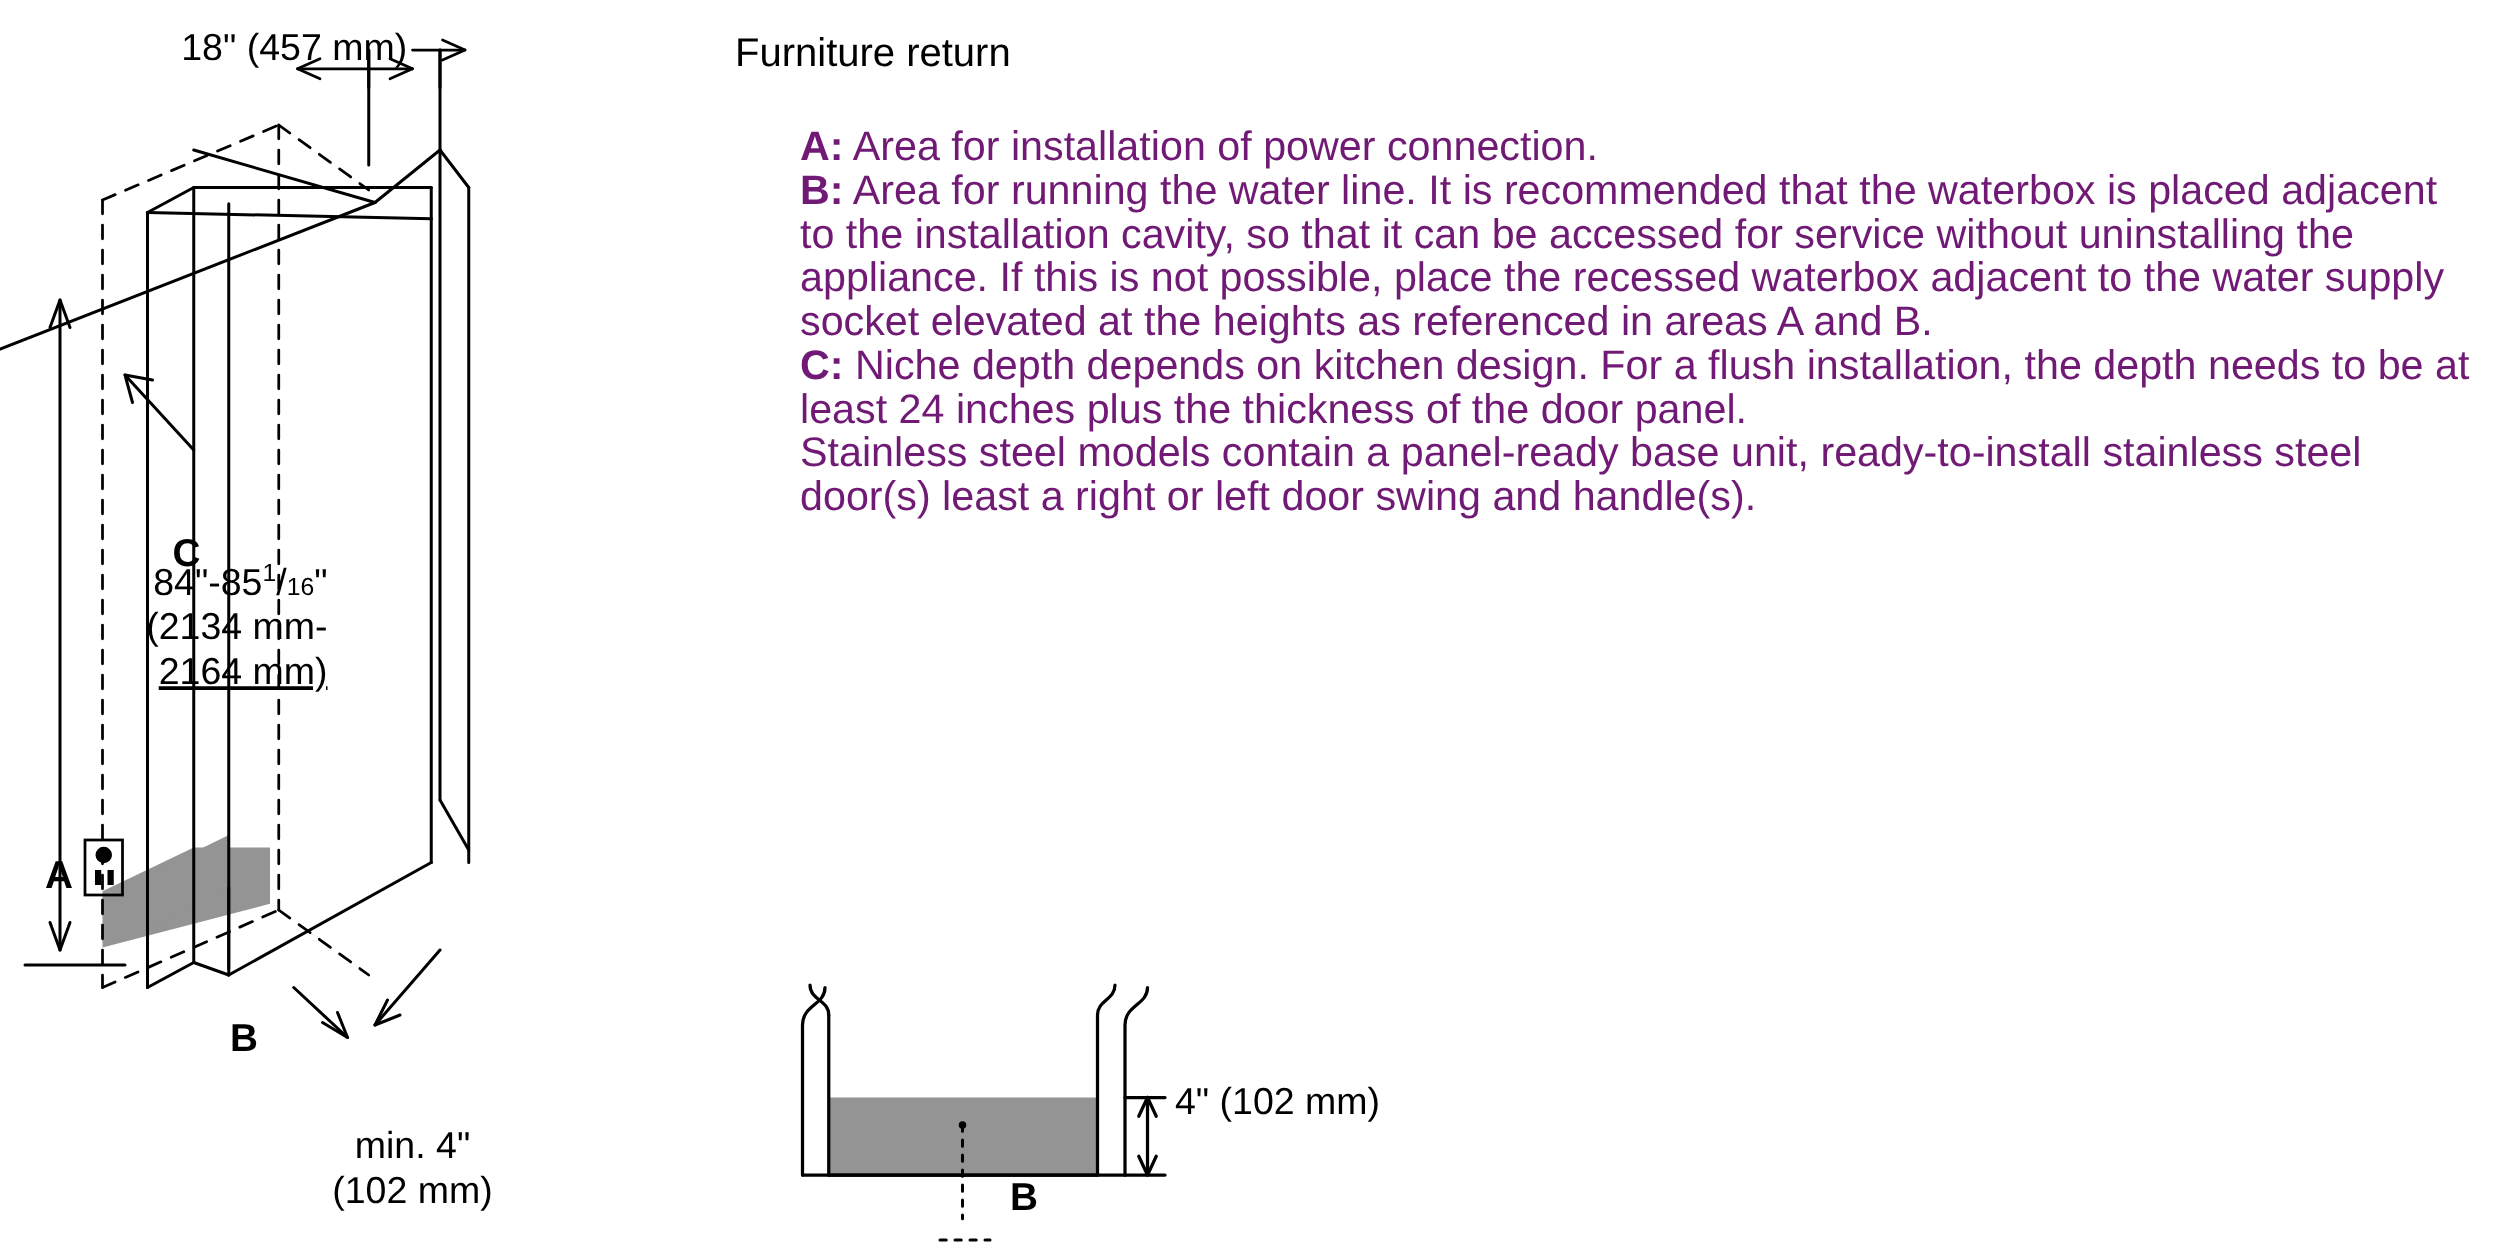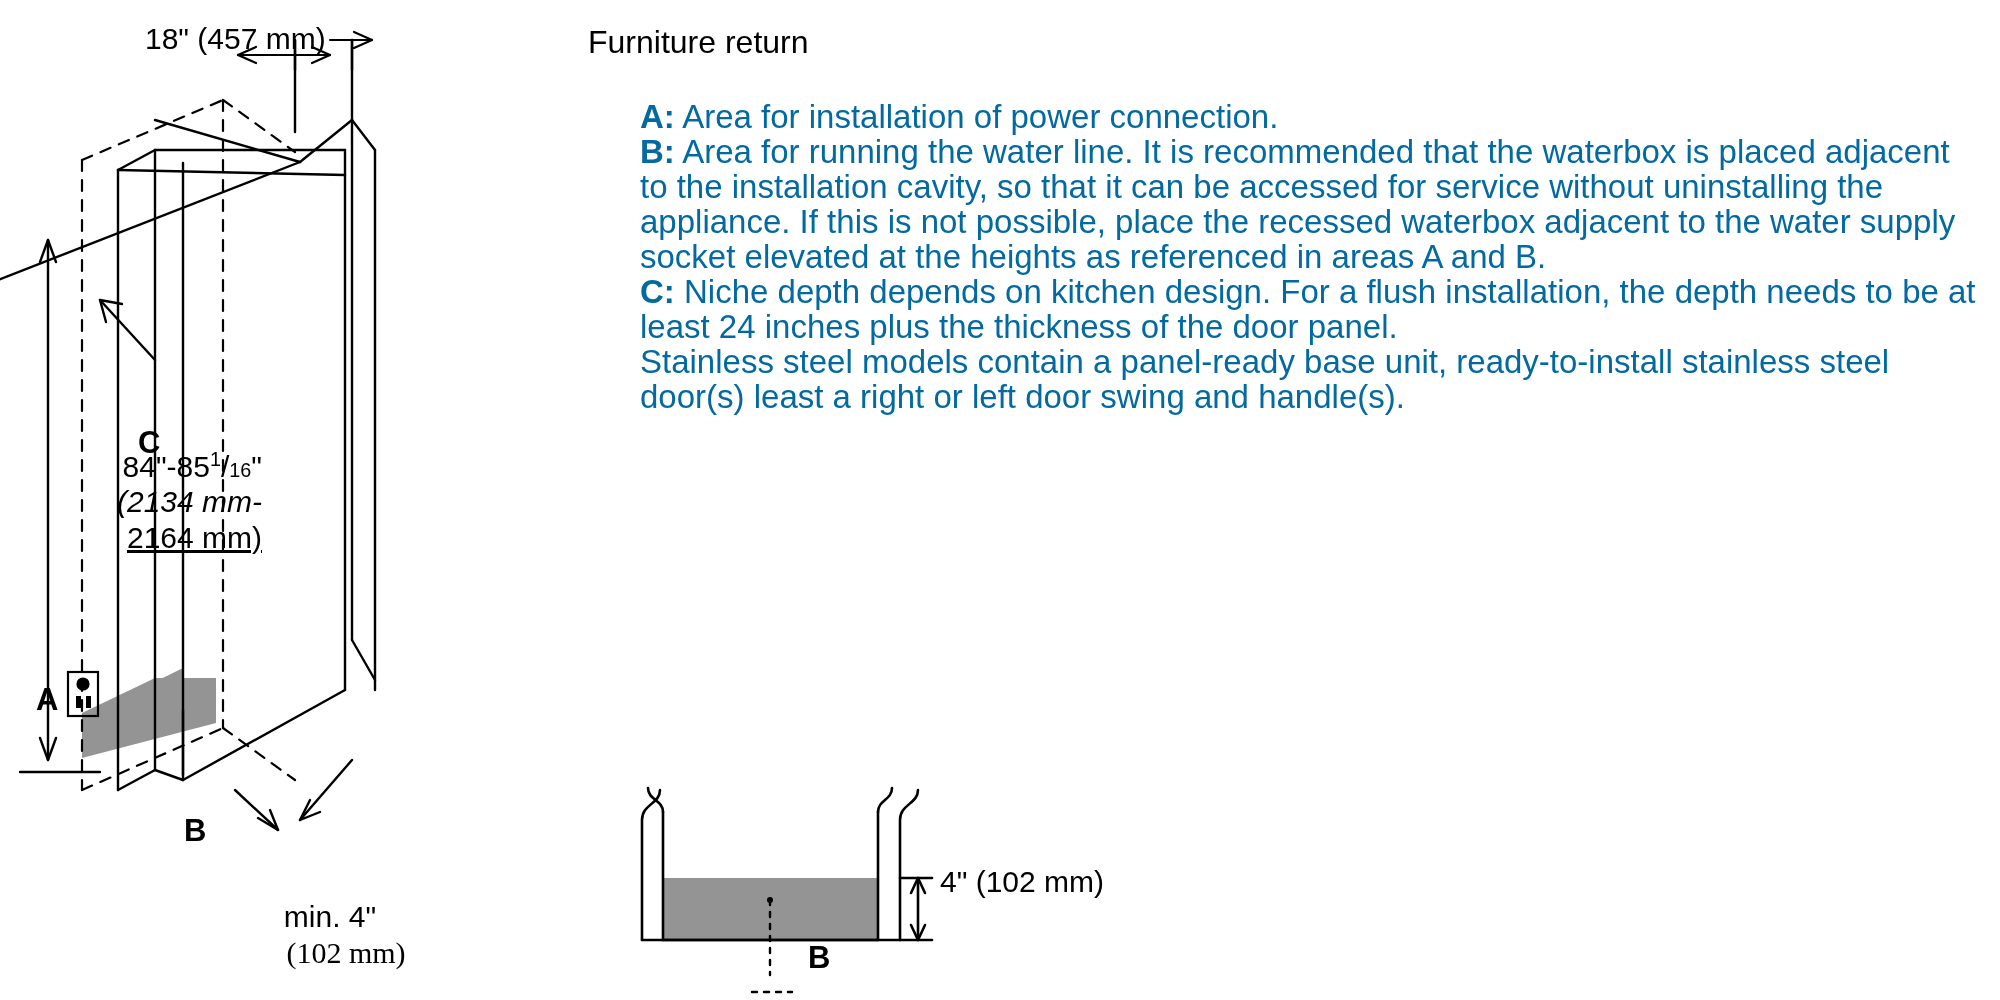--- a/index.html
+++ b/index.html
@@ -59,21 +59,21 @@
   #text-panel {
     position: absolute;
     left: 640px;
     top: 100px;
     width: 1340px;
   }
   #text-panel p {
     margin: 0;
     font-size: 33px;
     line-height: 1.06;
-    color: #0369a1;
+    color: #701a75;
   }
   #text-panel p b { font-weight: bold; }
   #para-stainless {
     margin-top: 32px;
   }
 
   
   #lower-diagram {
     position: absolute;
     left: 630px;
@@ -176,29 +176,29 @@
         <rect x="68" y="672" width="30" height="44"></rect>
         <circle cx="83" cy="684" r="5.5" fill="#000"></circle>
         <rect x="76" y="696" width="5" height="12" fill="#000" stroke="none"></rect>
         <rect x="86" y="696" width="5" height="12" fill="#000" stroke="none"></rect>
       </g>
     </svg>
 
     <div class="dim-label" style="left:145px; top:22px;">18" (457 mm)</div>
 
     <div class="dim-label right" style="left:0px; top:448px; width:262px;"><span class="frac"><span>84"-85</span><sup>1</sup>/<sub>16</sub><span>"</span></span></div>
-    <div class="dim-label right" style="left:0px; top:485px; width:262px;font-style:italic;">(2134 mm-</div>
+    <div class="dim-label right" style="left:0px; top:485px; width:262px;">(2134 mm-</div>
     <div class="dim-label right" style="left:0px; top:521px; width:262px;text-decoration:underline;">2164 mm)</div>
 
     <div class="bold-letter" style="left:36px; top:682px;">A</div>
     <div class="bold-letter" style="left:184px; top:813px;">B</div>
     <div class="bold-letter" style="left:138px; top:425px;">C</div>
 
     <div class="dim-label center" style="left:220px; top:900px; width:220px;">min. 4"</div>
-    <div class="dim-label center" style="left:236px; top:936px; width:220px;font-family:Liberation Serif, serif;">(102 mm)</div>
+    <div class="dim-label center" style="left:220px; top:936px; width:220px;">(102 mm)</div>
   </div>
 
   <div class="furniture-return-label">Furniture return</div>
 
   <div id="text-panel">
     <p><b>A:</b><span> Area for installation of power connection.</span></p>
     <p><b>B:</b><span> Area for running the water line. It is recommended that the waterbox is placed adjacent to the installation cavity, so that it can be accessed for service without uninstalling the appliance. If this is not possible, place the recessed waterbox adjacent to the water supply socket elevated at the heights as referenced in areas A and B.</span></p>
     <p><b>C:</b><span> Niche depth depends on kitchen design. For a flush installation, the depth needs to be at least 24 inches plus the thickness of the door panel.</span></p>
     <p id="para-stainless">Stainless steel models contain a panel-ready base unit, ready-to-install stainless steel door(s) least a right or left door swing and handle(s).</p>
   </div>

